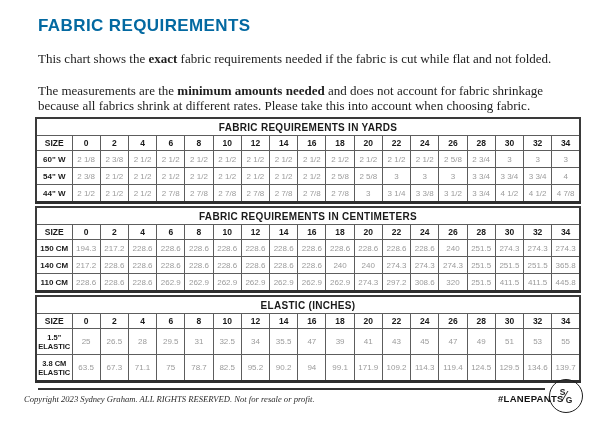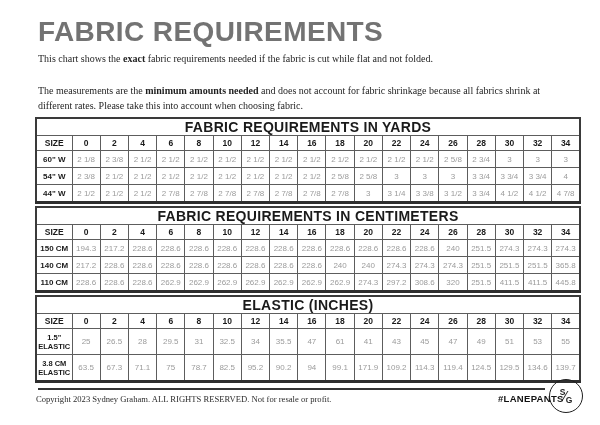--- a/index.html
+++ b/index.html
@@ -1,40 +1,40 @@
 <!DOCTYPE html>
 <html><head>
 <meta charset="utf-8">
 <style>
   html,body{margin:0;padding:0;background:#ffffff;}
   .page{position:relative;width:600px;height:425px;background:#ffffff;overflow:hidden;
         font-family:"Liberation Sans",sans-serif;}
-  .title{position:absolute;left:38px;top:16px;font-size:28px;font-weight:600;
-         letter-spacing:0.4px;color:#737373;}
+  .title{position:absolute;left:38px;top:16px;font-size:17px;font-weight:600;
+         letter-spacing:0.4px;color:#0369a1;}
   .intro{position:absolute;left:38px;width:537px;
-         font-family:"Liberation Serif",serif;font-size:10px;line-height:14.8px;color:#1e1e1e;}
+         font-family:"Liberation Serif",serif;font-size:13px;line-height:14.8px;color:#1e1e1e;}
   .intro b{font-weight:700;}
   .p1{top:52px;}
   .p2{top:84px;}
   table.sheet{position:absolute;left:35px;width:546px;border-collapse:collapse;table-layout:fixed;
               border:2px solid #3a3a3a;border-bottom:3px solid #2e2e2e;}
   table.sheet td{border:1px solid #5d5d5d;text-align:center;vertical-align:middle;
                  padding:0;overflow:hidden;white-space:pre-line;}
-  .t-title td{font-weight:700;font-size:14px;letter-spacing:0.3px;color:#1a1a1a;height:16px;}
+  .t-title td{font-weight:700;font-size:10px;letter-spacing:0.3px;color:#1a1a1a;height:16px;}
   .t-hdr td{font-weight:700;font-size:8.5px;color:#1a1a1a;height:14px;}
   .t-data td{font-size:8px;color:#9b9b9b;height:16px;}
   .t-data td.rowlabel{font-weight:700;color:#1a1a1a;font-size:8px;}
   #tbl-0{top:117px;}
   #tbl-1{top:206px;border-radius:18px;}
   #tbl-2{top:295px;}
   #tbl-2 .t-data td{height:25px;}
   #tbl-2 .t-data td.rowlabel{font-size:7.5px;line-height:9px;}
   .footer-line{position:absolute;left:38px;top:388px;width:507px;height:2px;background:#333;}
-  .copyright{position:absolute;left:36px;top:394px;font-family:"Liberation Serif",serif;
-             font-size:8.6px;color:#2b2b2b;}
+  .copyright{position:absolute;left:24px;top:394px;font-family:"Liberation Serif",serif;
+             font-style:italic;font-size:8.6px;color:#2b2b2b;}
   .hashtag{position:absolute;left:498px;top:393px;font-weight:700;font-size:9.5px;
            letter-spacing:0.3px;color:#111;}
   .logo{position:absolute;left:549px;top:379px;width:32px;height:32px;border:1.6px solid #1f1f1f;
         border-radius:50%;display:flex;align-items:center;justify-content:center;color:#1f1f1f;}
   .logo .s{font-size:8.5px;font-weight:600;position:relative;top:-4px;left:1px;}
   .logo .slash{font-size:14px;font-weight:400;position:relative;top:0;}
   .logo .g{font-size:8.5px;font-weight:600;position:relative;top:4px;right:1px;}
 </style>
 </head>
 <body>
@@ -322,21 +322,21 @@
 ELASTIC</td>
           <td>25</td>
           <td>26.5</td>
           <td>28</td>
           <td>29.5</td>
           <td>31</td>
           <td>32.5</td>
           <td>34</td>
           <td>35.5</td>
           <td>47</td>
-          <td>61</td>
+          <td>39</td>
           <td>41</td>
           <td>43</td>
           <td>45</td>
           <td>47</td>
           <td>49</td>
           <td>51</td>
           <td>53</td>
           <td>55</td>
         </tr>
         <tr class="t-data">

